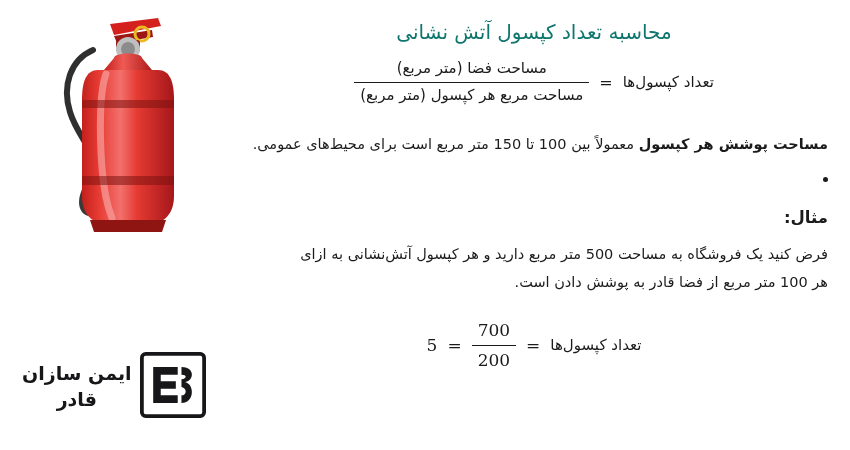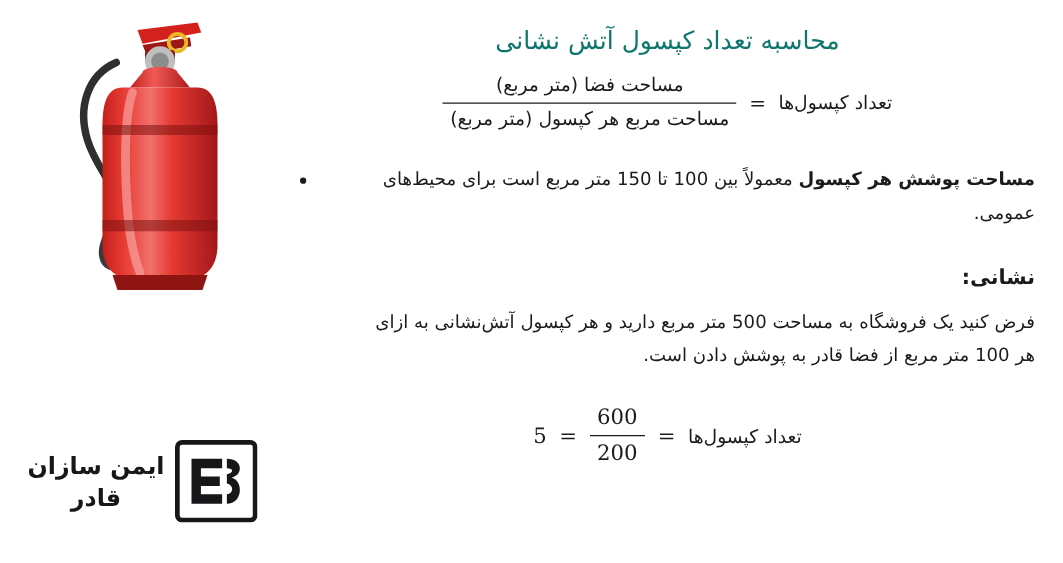--- a/index.html
+++ b/index.html
@@ -95,21 +95,21 @@
     flex-direction: column;
     text-align: center;
     line-height: 1.45;
   }
   .frac .num { padding: 0 6px 2px 6px; }
   .frac .den { padding: 2px 6px 0 6px; border-top: 1.3px solid #1b1b1b; }
 
   
   .bullet-row {
     display: flex;
-    flex-direction: row;
+    flex-direction: column;
     align-items: flex-start;
     justify-content: flex-end;
     gap: 8px;
     margin-top: 24px;
     font-size: 14.5px;
     line-height: 1.9;
   }
   .bullet-dot {
     width: 5px; height: 5px;
     border-radius: 50%;
@@ -218,28 +218,28 @@
       <span class="num">مساحت فضا (متر مربع)</span>
       <span class="den">مساحت مربع هر کپسول (متر مربع)</span>
     </span>
   </div>
 
   <div class="bullet-row">
     <span class="bullet-dot"></span>
     <span class="bullet-text"><b>مساحت پوشش هر کپسول</b><span> معمولاً بین 100 تا 150 متر مربع است برای محیط‌های عمومی.</span></span>
   </div>
 
-  <div class="section-head">نشانی:</div>
+  <div class="section-head">مثال:</div>
 
   <p id="example-body" class="para">فرض کنید یک فروشگاه به مساحت 500 متر مربع دارید و هر کپسول آتش‌نشانی به ازای هر 100 متر مربع از فضا قادر به پوشش دادن است.</p>
 
   <div id="numeric-formula" class="formula-row">
     <span class="formula-lhs">تعداد کپسول‌ها</span>
     <span class="formula-eq math-serif">=</span>
     <span class="frac math-serif">
-      <span class="num">600</span>
+      <span class="num">700</span>
       <span class="den">200</span>
     </span>
     <span class="formula-eq math-serif">=</span>
     <span class="math-serif">5</span>
   </div>
 
 </div>
 
 </body></html>

